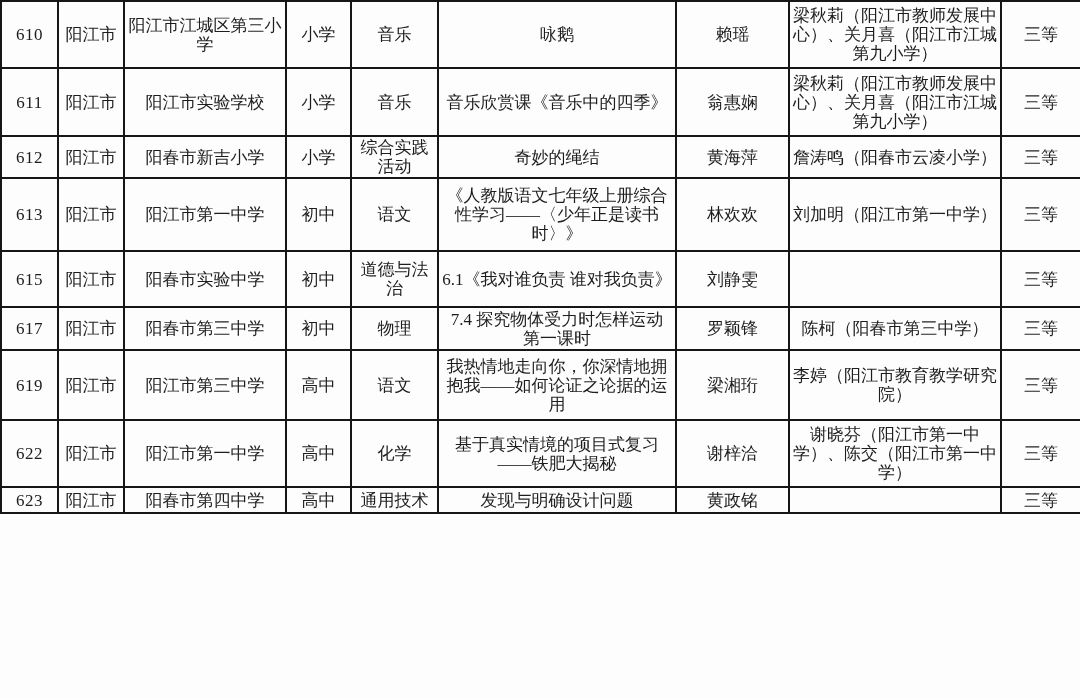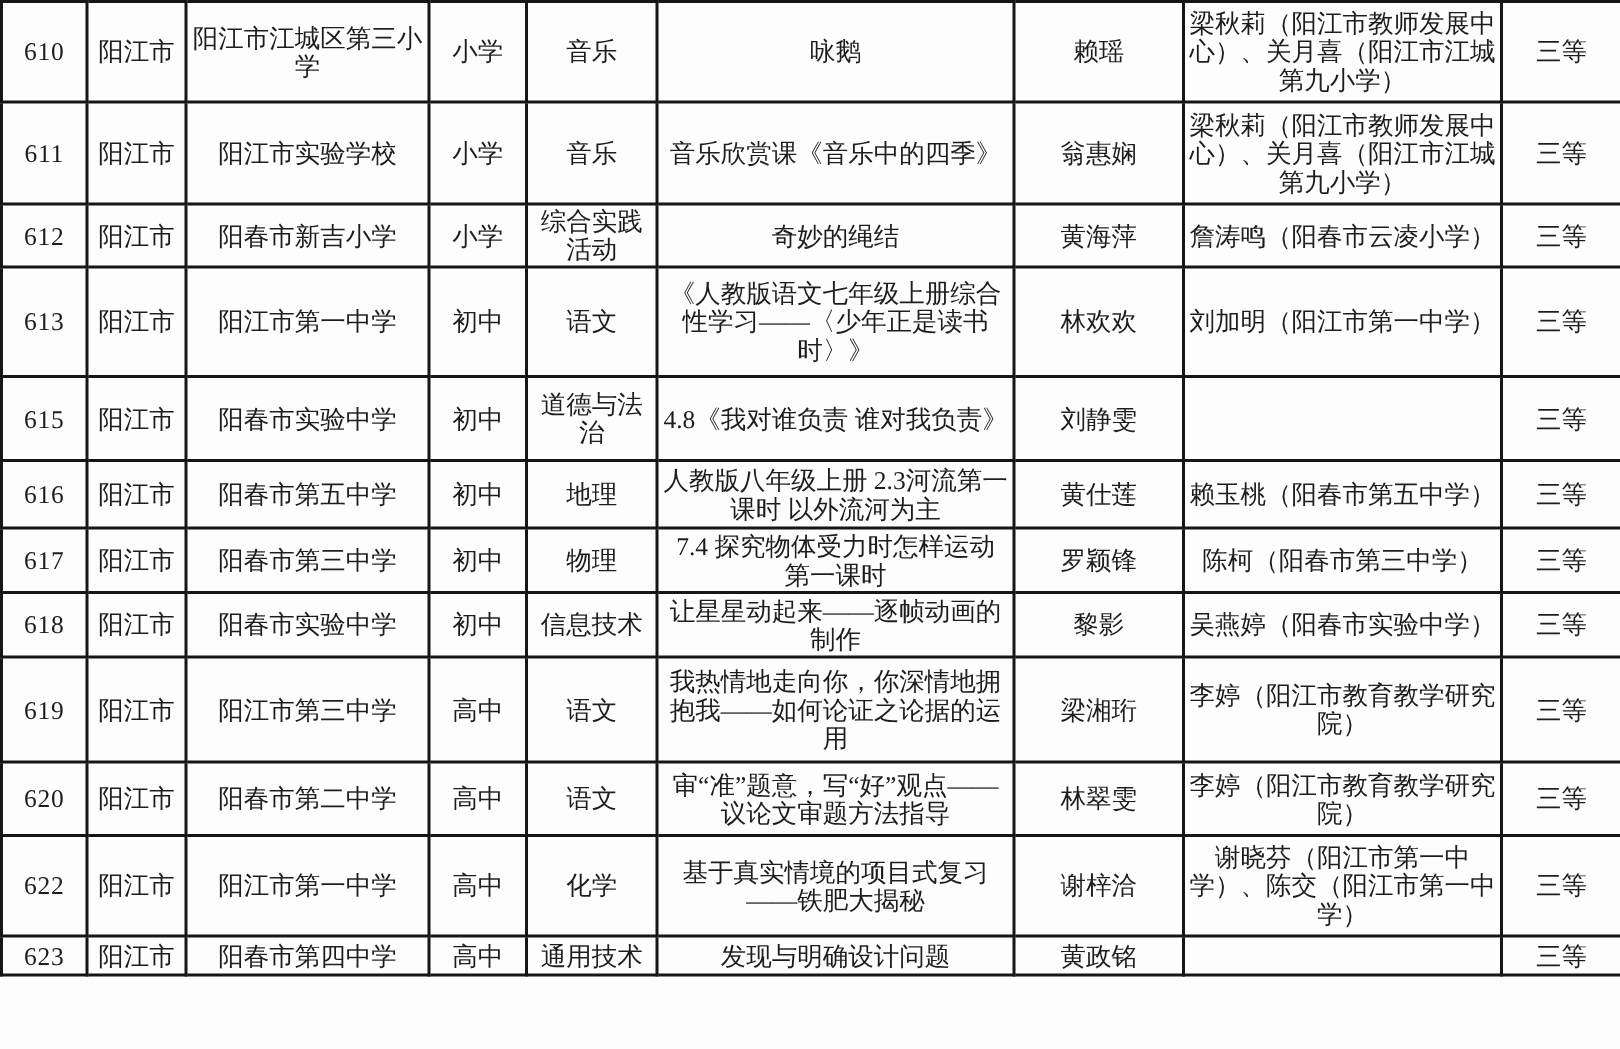--- a/index.html
+++ b/index.html
@@ -99,77 +99,44 @@
           <td class="c-teacher">林欢欢</td>
           <td class="c-mentors">刘加明（阳江市第一中学）</td>
           <td class="c-award">三等</td>
         </tr>
         <tr style="height: 56px;">
           <td class="c-no">615</td>
           <td class="c-city">阳江市</td>
           <td class="c-school">阳春市实验中学</td>
           <td class="c-level">初中</td>
           <td class="c-subject">道德与法治</td>
-          <td class="c-title">4.8《我对谁负责 谁对我负责》</td>
+          <td class="c-title">6.1《我对谁负责 谁对我负责》</td>
           <td class="c-teacher">刘静雯</td>
           <td class="c-mentors"></td>
-          <td class="c-award">三等</td>
-        </tr>
-        <tr style="height: 45px;">
-          <td class="c-no">616</td>
-          <td class="c-city">阳江市</td>
-          <td class="c-school">阳春市第五中学</td>
-          <td class="c-level">初中</td>
-          <td class="c-subject">地理</td>
-          <td class="c-title">人教版八年级上册 2.3河流第一课时 以外流河为主</td>
-          <td class="c-teacher">黄仕莲</td>
-          <td class="c-mentors">赖玉桃（阳春市第五中学）</td>
           <td class="c-award">三等</td>
         </tr>
         <tr style="height: 43px;">
           <td class="c-no">617</td>
           <td class="c-city">阳江市</td>
           <td class="c-school">阳春市第三中学</td>
           <td class="c-level">初中</td>
           <td class="c-subject">物理</td>
           <td class="c-title">7.4 探究物体受力时怎样运动 第一课时</td>
           <td class="c-teacher">罗颖锋</td>
           <td class="c-mentors">陈柯（阳春市第三中学）</td>
           <td class="c-award">三等</td>
         </tr>
-        <tr style="height: 43px;">
-          <td class="c-no">618</td>
-          <td class="c-city">阳江市</td>
-          <td class="c-school">阳春市实验中学</td>
-          <td class="c-level">初中</td>
-          <td class="c-subject">信息技术</td>
-          <td class="c-title">让星星动起来——逐帧动画的制作</td>
-          <td class="c-teacher">黎影</td>
-          <td class="c-mentors">吴燕婷（阳春市实验中学）</td>
-          <td class="c-award">三等</td>
-        </tr>
         <tr style="height: 70px;">
           <td class="c-no">619</td>
           <td class="c-city">阳江市</td>
           <td class="c-school">阳江市第三中学</td>
           <td class="c-level">高中</td>
           <td class="c-subject">语文</td>
           <td class="c-title">我热情地走向你，你深情地拥抱我——如何论证之论据的运用</td>
           <td class="c-teacher">梁湘珩</td>
-          <td class="c-mentors">李婷（阳江市教育教学研究院）</td>
-          <td class="c-award">三等</td>
-        </tr>
-        <tr style="height: 49px;">
-          <td class="c-no">620</td>
-          <td class="c-city">阳江市</td>
-          <td class="c-school">阳春市第二中学</td>
-          <td class="c-level">高中</td>
-          <td class="c-subject">语文</td>
-          <td class="c-title">审“准”题意，写“好”观点——议论文审题方法指导</td>
-          <td class="c-teacher">林翠雯</td>
           <td class="c-mentors">李婷（阳江市教育教学研究院）</td>
           <td class="c-award">三等</td>
         </tr>
         <tr style="height: 67px;">
           <td class="c-no">622</td>
           <td class="c-city">阳江市</td>
           <td class="c-school">阳江市第一中学</td>
           <td class="c-level">高中</td>
           <td class="c-subject">化学</td>
           <td class="c-title">基于真实情境的项目式复习——铁肥大揭秘</td>

